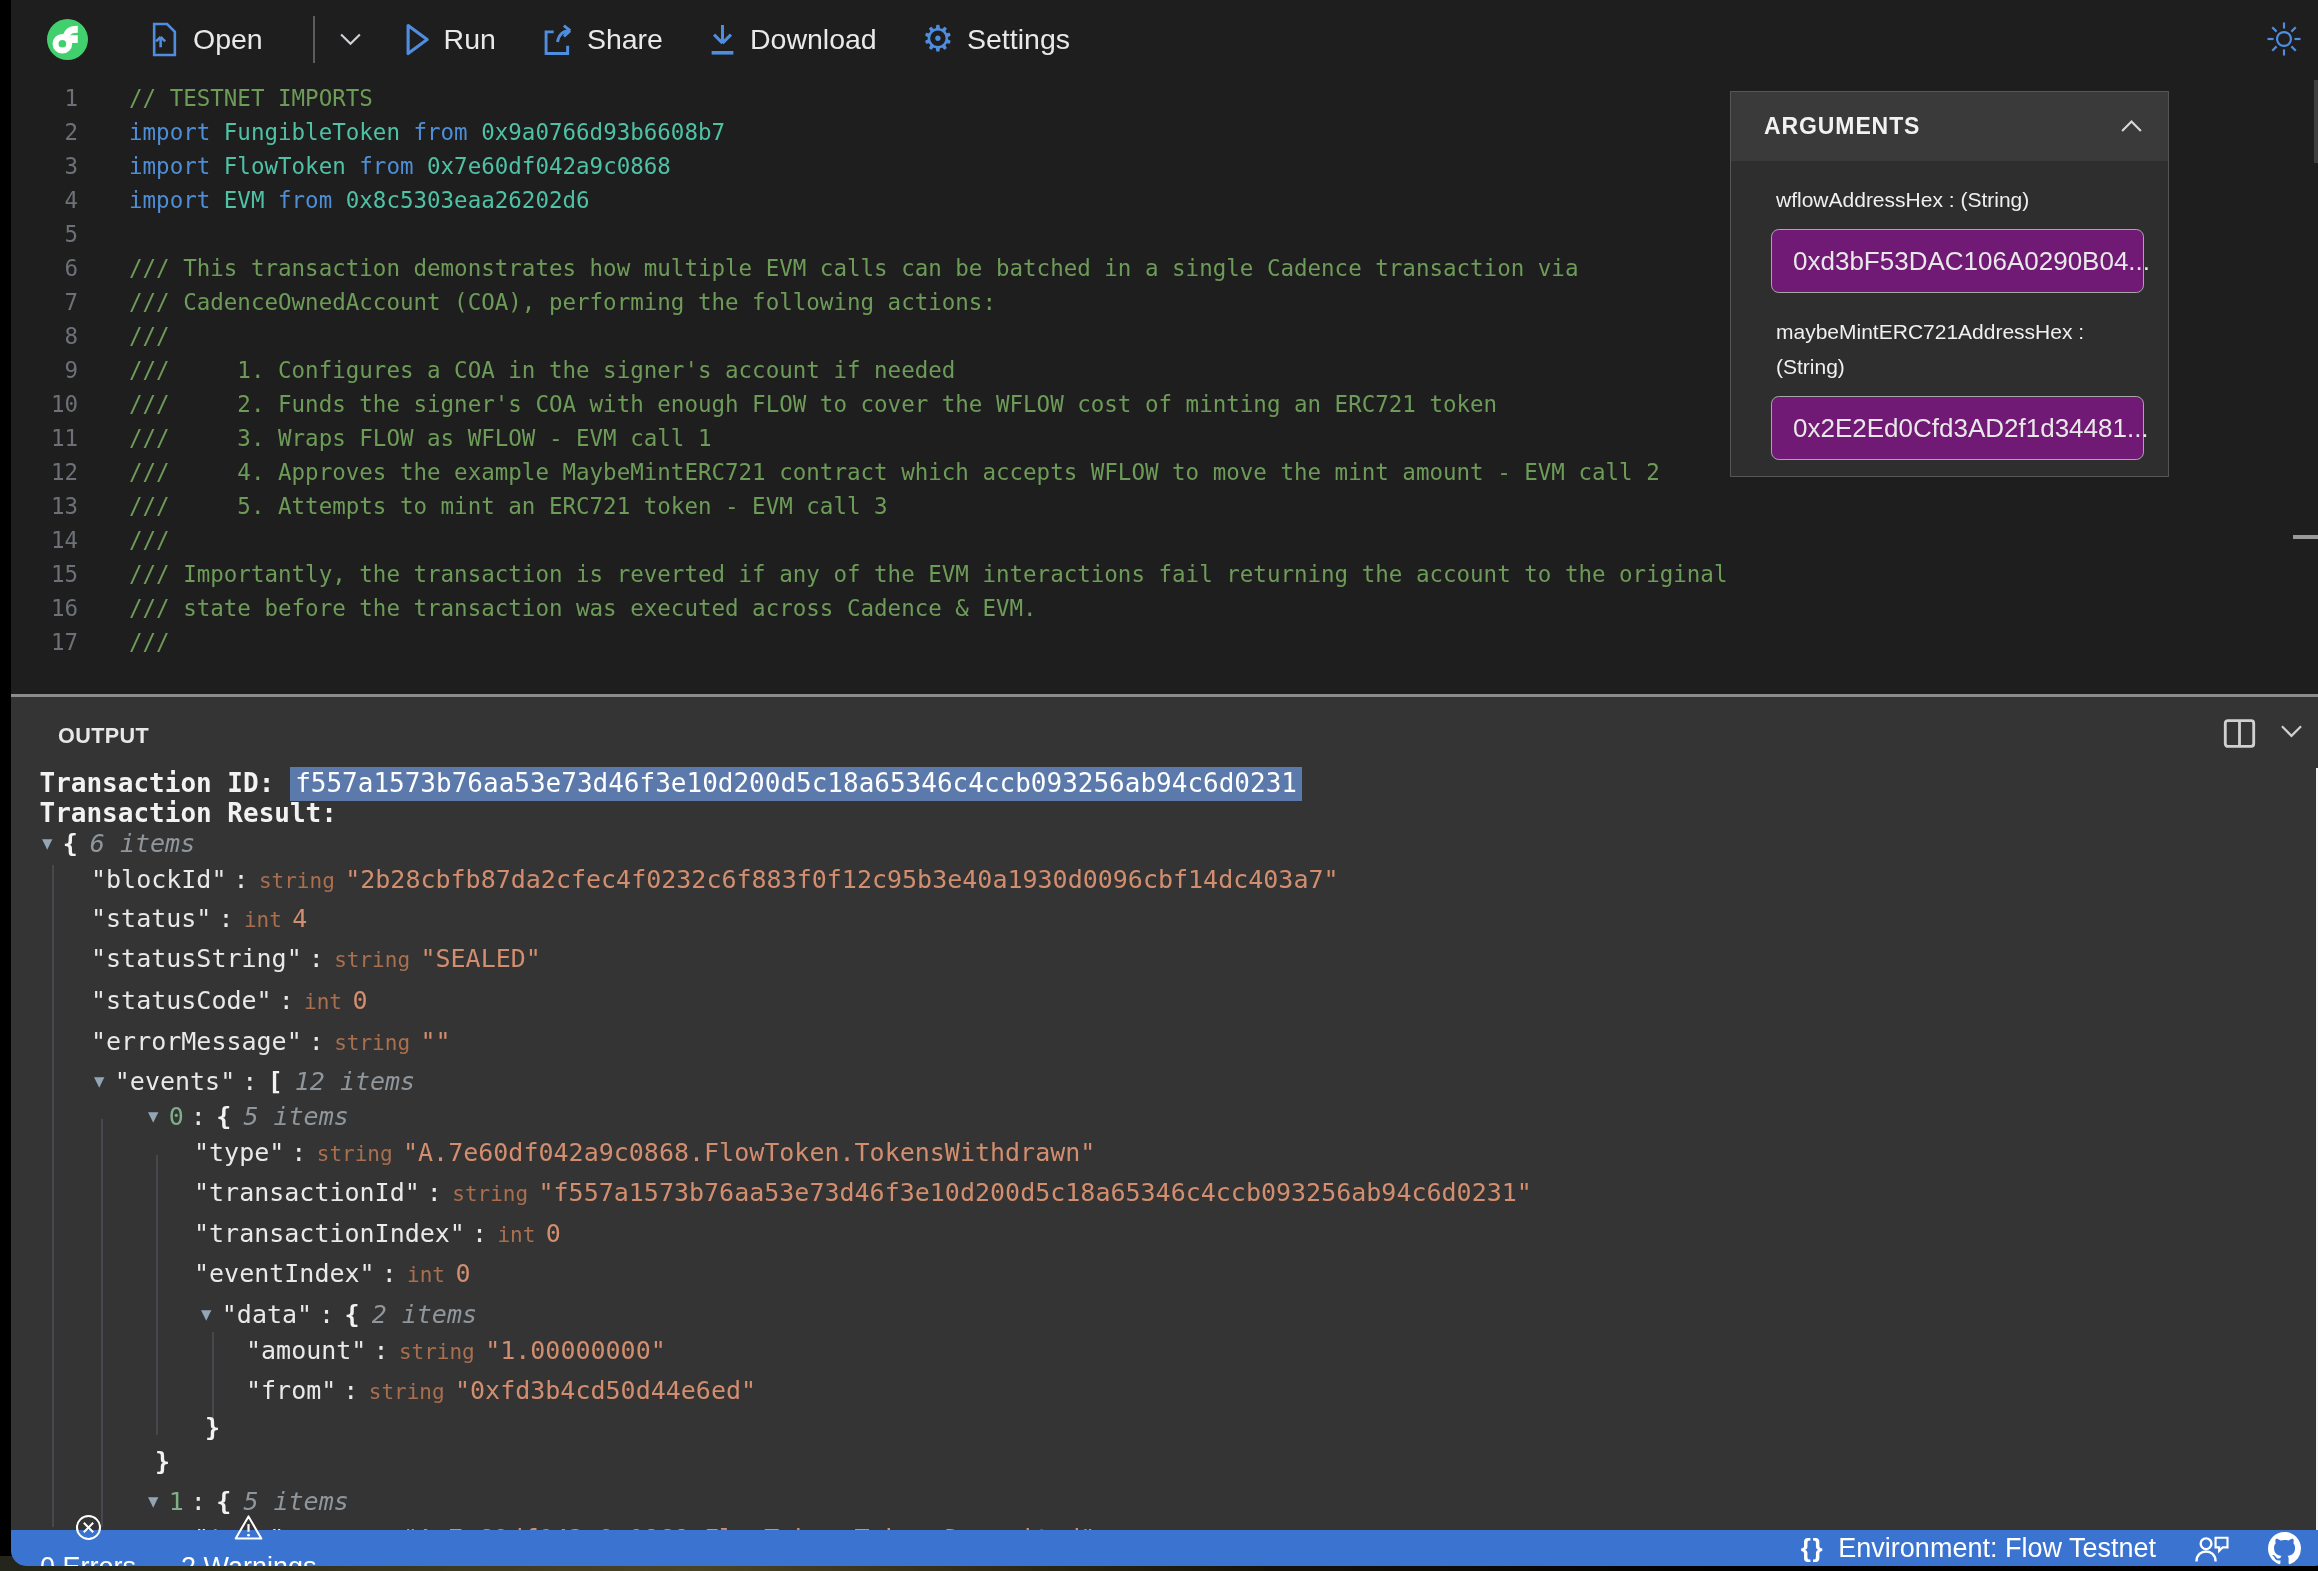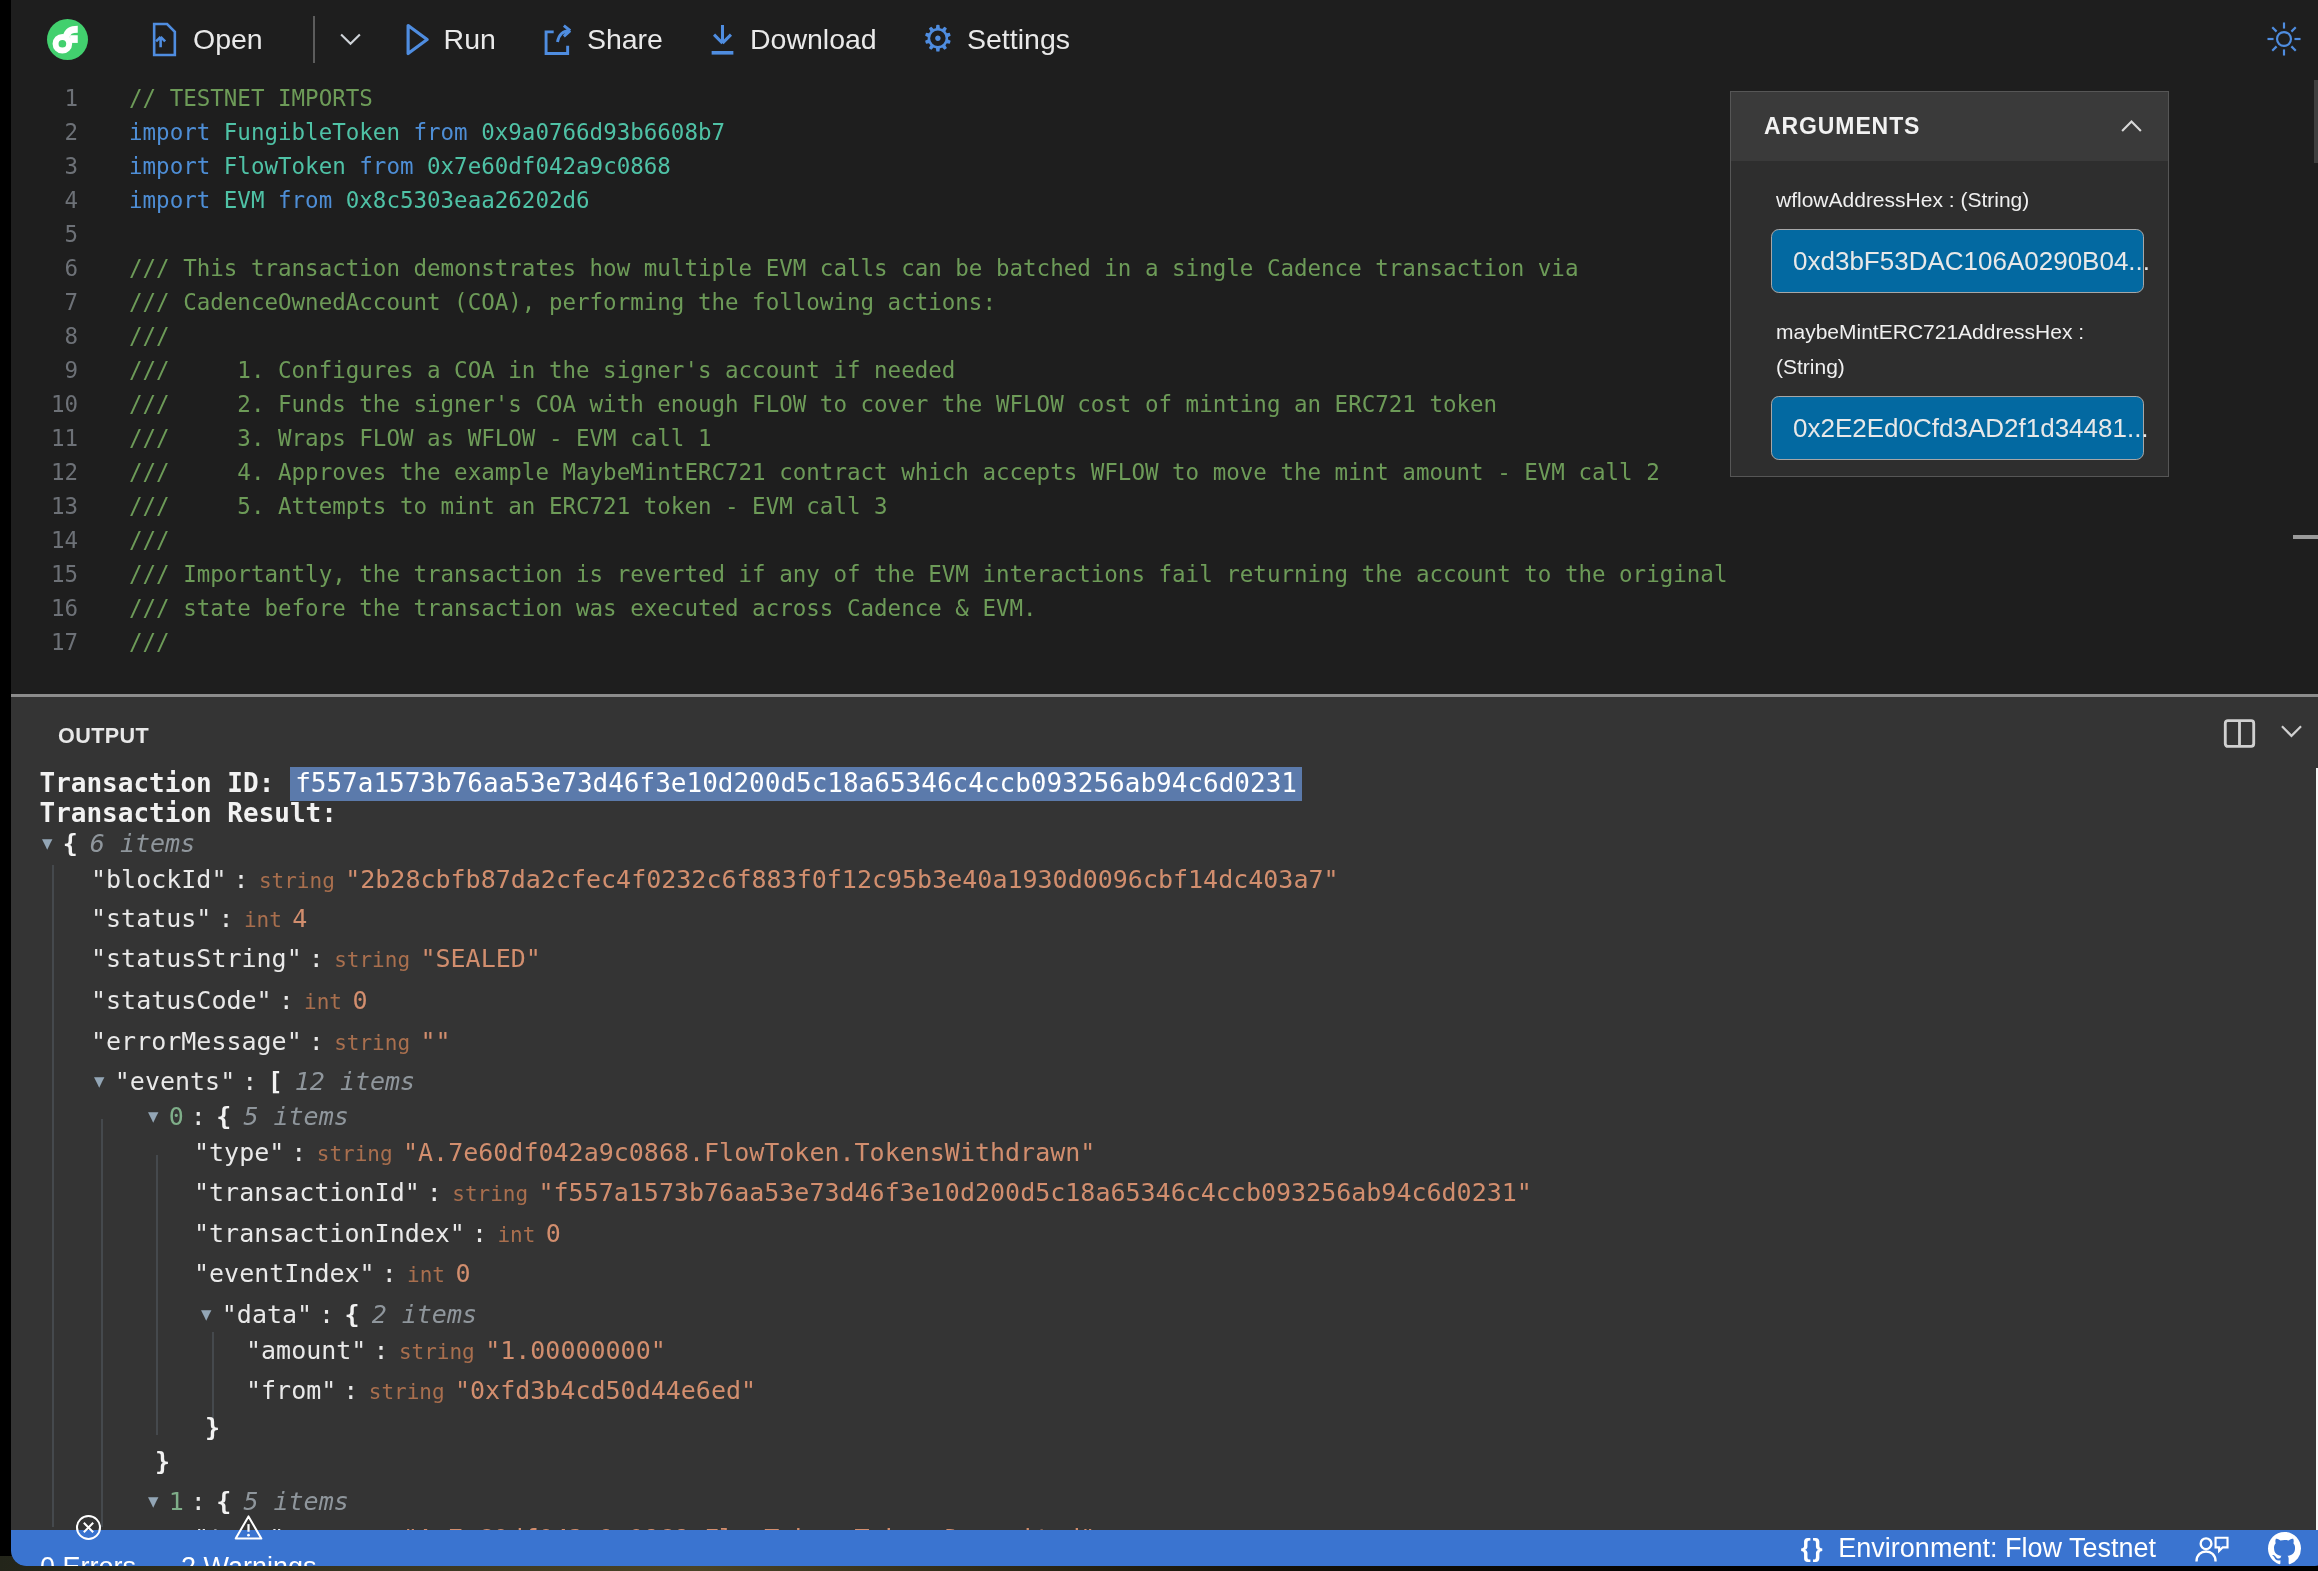--- a/index.html
+++ b/index.html
@@ -35,21 +35,21 @@
   .ovr-warn2{position:absolute;right:0;top:531px;width:10.4px;height:11.2px;background:#c8a832;}
   .ovr-dash{position:absolute;right:11.2px;top:535px;width:26px;height:3.5px;background:#9a9a9a;}
 
   
   .args{position:absolute;left:1719px;top:91px;width:439px;height:386px;background:#2e2e2e;
     border:0.9px solid #565656;box-sizing:border-box;}
   .args-header{height:69px;background:#3a3a3a;display:flex;align-items:center;
     padding:0 22.5px 0 33px;justify-content:space-between;}
   .args-title{color:#f2f2f2;font-size:23px;font-weight:bold;letter-spacing:0.9px;}
   .args-label{color:#f0f0f0;font-size:21px;margin:21px 24px 12px 45px;line-height:35px;max-width:363px;}
-  .args-input{margin:0 24px 0 40px;height:62px;background:#0369a1;border:1.7px solid #a7a7a7;
+  .args-input{margin:0 24px 0 40px;height:62px;background:#701a75;border:1.7px solid #a7a7a7;
     border-radius:7.8px;display:flex;align-items:center;padding-left:21px;color:#e8e8e8;font-size:26px;cursor:text;}
 
   
   .divider{position:absolute;left:0;top:694px;width:2319px;height:2.6px;background:#8c8c8c;}
   .output{position:absolute;left:0;top:697px;width:2319px;height:833px;background:#343434;overflow:hidden;}
   .out-title{position:absolute;left:47px;top:26px;color:#e8e8e8;font-size:21.6px;font-weight:bold;letter-spacing:0.4px;}
   .out-split{position:absolute;right:73px;top:21px;cursor:pointer;}
   .out-chevron{position:absolute;right:22.5px;top:24px;cursor:pointer;}
   .out-line{position:absolute;left:28.5px;height:36px;line-height:36px;white-space:pre;
     font-family:"DejaVu Sans Mono", monospace;font-size:26px;color:#f2f2f2;font-weight:bold;}

